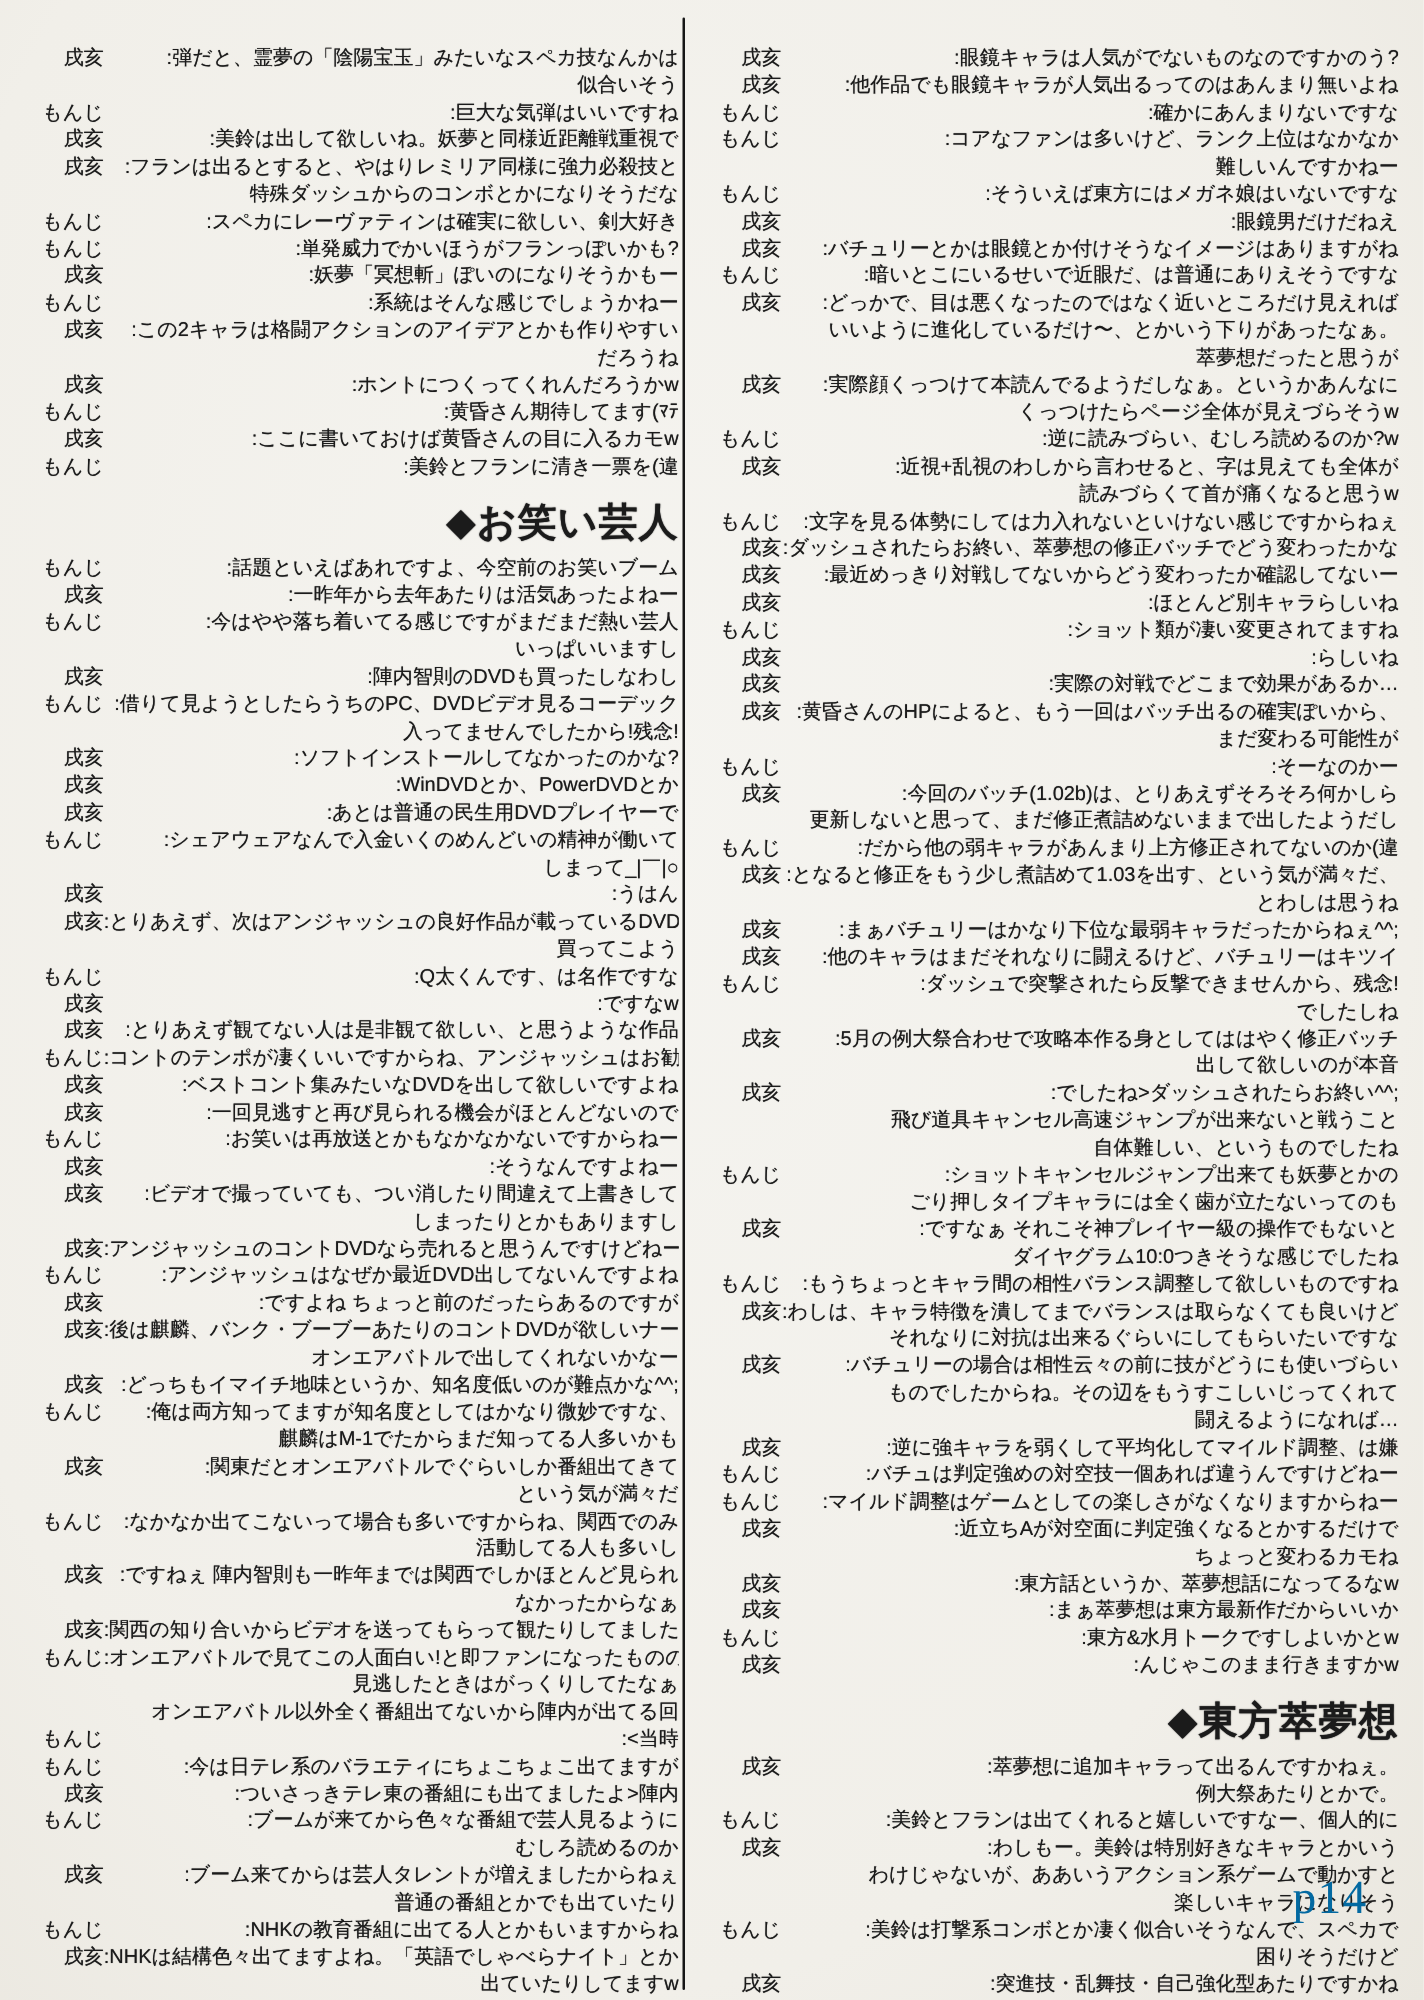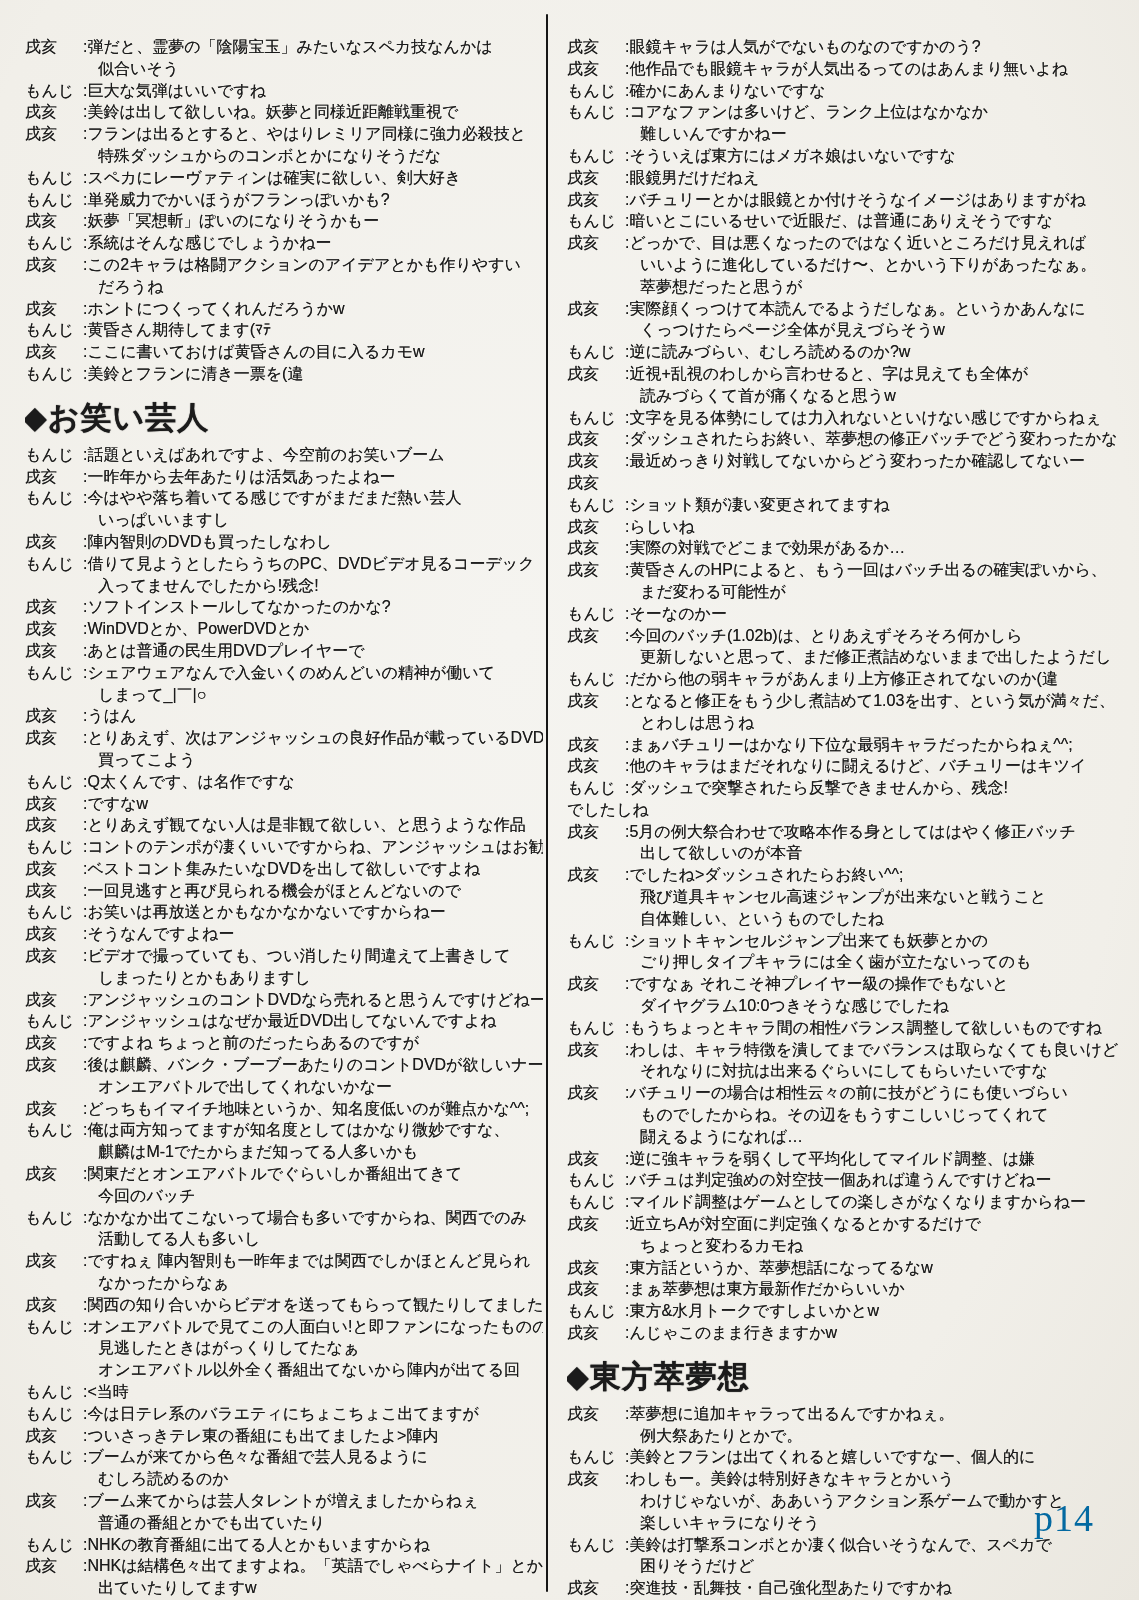--- a/index.html
+++ b/index.html
@@ -3,21 +3,21 @@
 <meta charset="utf-8">
 <style>
   html,body{margin:0;padding:0;}
   body{
     width:1139px;height:1600px;position:relative;overflow:hidden;
     background:radial-gradient(ellipse at 45% 40%, #f5f4f0 0%, #f1efe9 70%, #eae7df 100%);
     font-family:"Liberation Sans","DejaVu Sans",sans-serif;
     color:#1b1b1b;
     -webkit-font-smoothing:antialiased;
   }
-  .page{position:absolute;inset:0;}
+  .page{position:absolute;inset:0;text-align:right;}
   .col{
     position:absolute;top:36px;
     font-size:16px;line-height:21.8px;
     text-shadow:0 0 .6px rgba(20,20,20,.75);
     overflow:hidden;
   }
   .col-left{left:25px;width:518px;height:1560px;}
   .col-right{left:567px;width:552px;height:1560px;}
   .entry{display:flex;align-items:flex-start;}
   .spk{flex:0 0 58px;white-space:nowrap;}
@@ -287,21 +287,21 @@
         <span class="spk">もんじ</span>
         <div class="msg">
           <div class="first">:俺は両方知ってますが知名度としてはかなり微妙ですな、</div>
           <div class="cont">麒麟はM-1でたからまだ知ってる人多いかも</div>
         </div>
       </div>
       <div class="entry">
         <span class="spk">戌亥</span>
         <div class="msg">
           <div class="first">:関東だとオンエアバトルでぐらいしか番組出てきて</div>
-          <div class="cont">今回のバッチ</div>
+          <div class="cont">という気が満々だ</div>
         </div>
       </div>
       <div class="entry">
         <span class="spk">もんじ</span>
         <div class="msg">
           <div class="first">:なかなか出てこないって場合も多いですからね、関西でのみ</div>
           <div class="cont">活動してる人も多いし</div>
         </div>
       </div>
       <div class="entry">
@@ -463,20 +463,23 @@
         </div>
       </div>
       <div class="entry">
         <span class="spk">戌亥</span>
         <div class="msg">
           <div class="first">:最近めっきり対戦してないからどう変わったか確認してないー</div>
         </div>
       </div>
       <div class="entry">
         <span class="spk">戌亥</span>
+        <div class="msg">
+          <div class="first">:ほとんど別キャラらしいね</div>
+        </div>
       </div>
       <div class="entry">
         <span class="spk">もんじ</span>
         <div class="msg">
           <div class="first">:ショット類が凄い変更されてますね</div>
         </div>
       </div>
       <div class="entry">
         <span class="spk">戌亥</span>
         <div class="msg">

